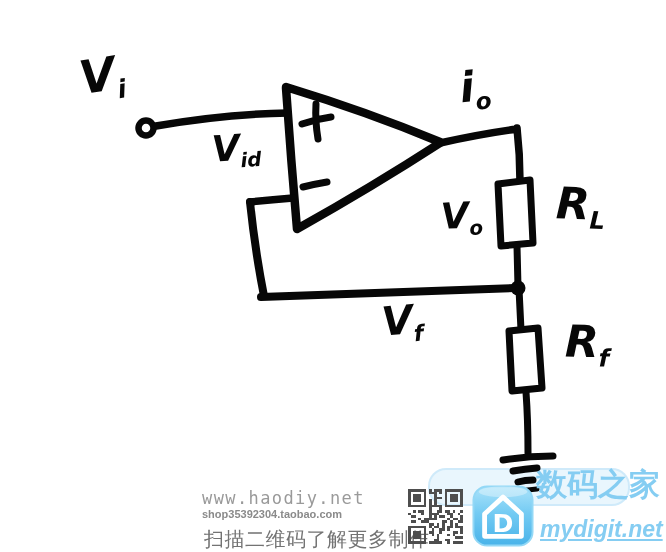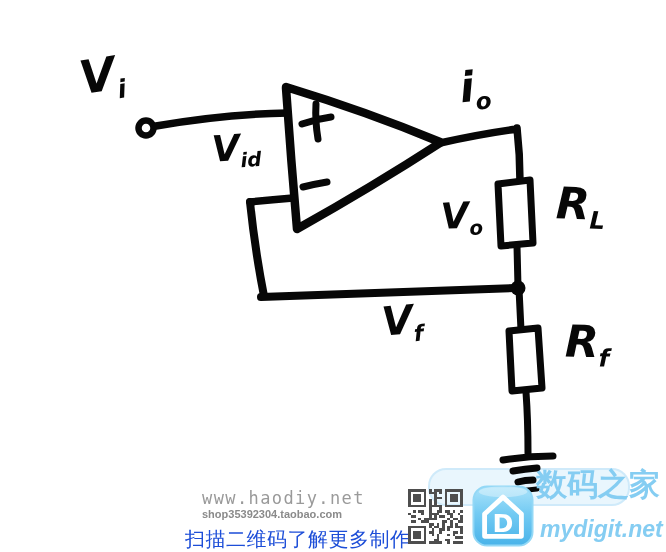--- a/index.html
+++ b/index.html
@@ -8,28 +8,28 @@
   svg.circuit{position:absolute;left:0;top:0;width:666px;height:552px;}
   .hand-label{position:absolute;color:#070707;font-family:"DejaVu Sans",sans-serif;
               font-style:italic;font-weight:bold;line-height:1;white-space:nowrap;}
   .hand-label .s{font-size:0.55em;vertical-align:-0.38em;}
   .faint-pill{position:absolute;left:428px;top:468px;width:198px;height:34px;border-radius:18px;
               background:rgba(156,214,244,0.22);border:2px solid rgba(140,205,240,0.28);}
   .wm-site{position:absolute;left:202px;top:488px;font-family:"DejaVu Sans Mono",monospace;
            font-size:17px;letter-spacing:1.4px;color:#9a9a9a;}
   .wm-shop{position:absolute;left:202px;top:508px;font-family:"Liberation Sans",sans-serif;
            font-weight:bold;font-size:11px;color:#8a8a8a;}
-  .wm-scan{position:absolute;left:185px;top:526px;font-size:20px;letter-spacing:0.5px;color:#1d4ed8;}
+  .wm-scan{position:absolute;left:204px;top:526px;font-size:20px;letter-spacing:0.5px;color:#737373;}
   .qr{position:absolute;left:408px;top:489px;width:55px;height:55px;}
   .qr svg{width:100%;height:100%;}
   .logo-icon{position:absolute;left:472px;top:485px;width:62px;height:62px;}
   .brand-cn{position:absolute;left:536px;top:464px;font-size:31px;font-weight:bold;
             color:#85cdf2;letter-spacing:0px;}
   .brand-site{position:absolute;left:540px;top:516px;font-size:23px;font-style:italic;
-              font-weight:bold;color:#85cdf2;font-family:"Liberation Sans",sans-serif;}
+              font-weight:bold;color:#85cdf2;font-family:"Liberation Sans",sans-serif;text-decoration:underline;}
 </style>
 </head>
 <body>
 
 <div class="stage">
 
   <div class="faint-pill"></div>
 
   <svg class="circuit" viewBox="0 0 666 552" fill="none" stroke="#070707" stroke-linecap="round" stroke-linejoin="round">
 

